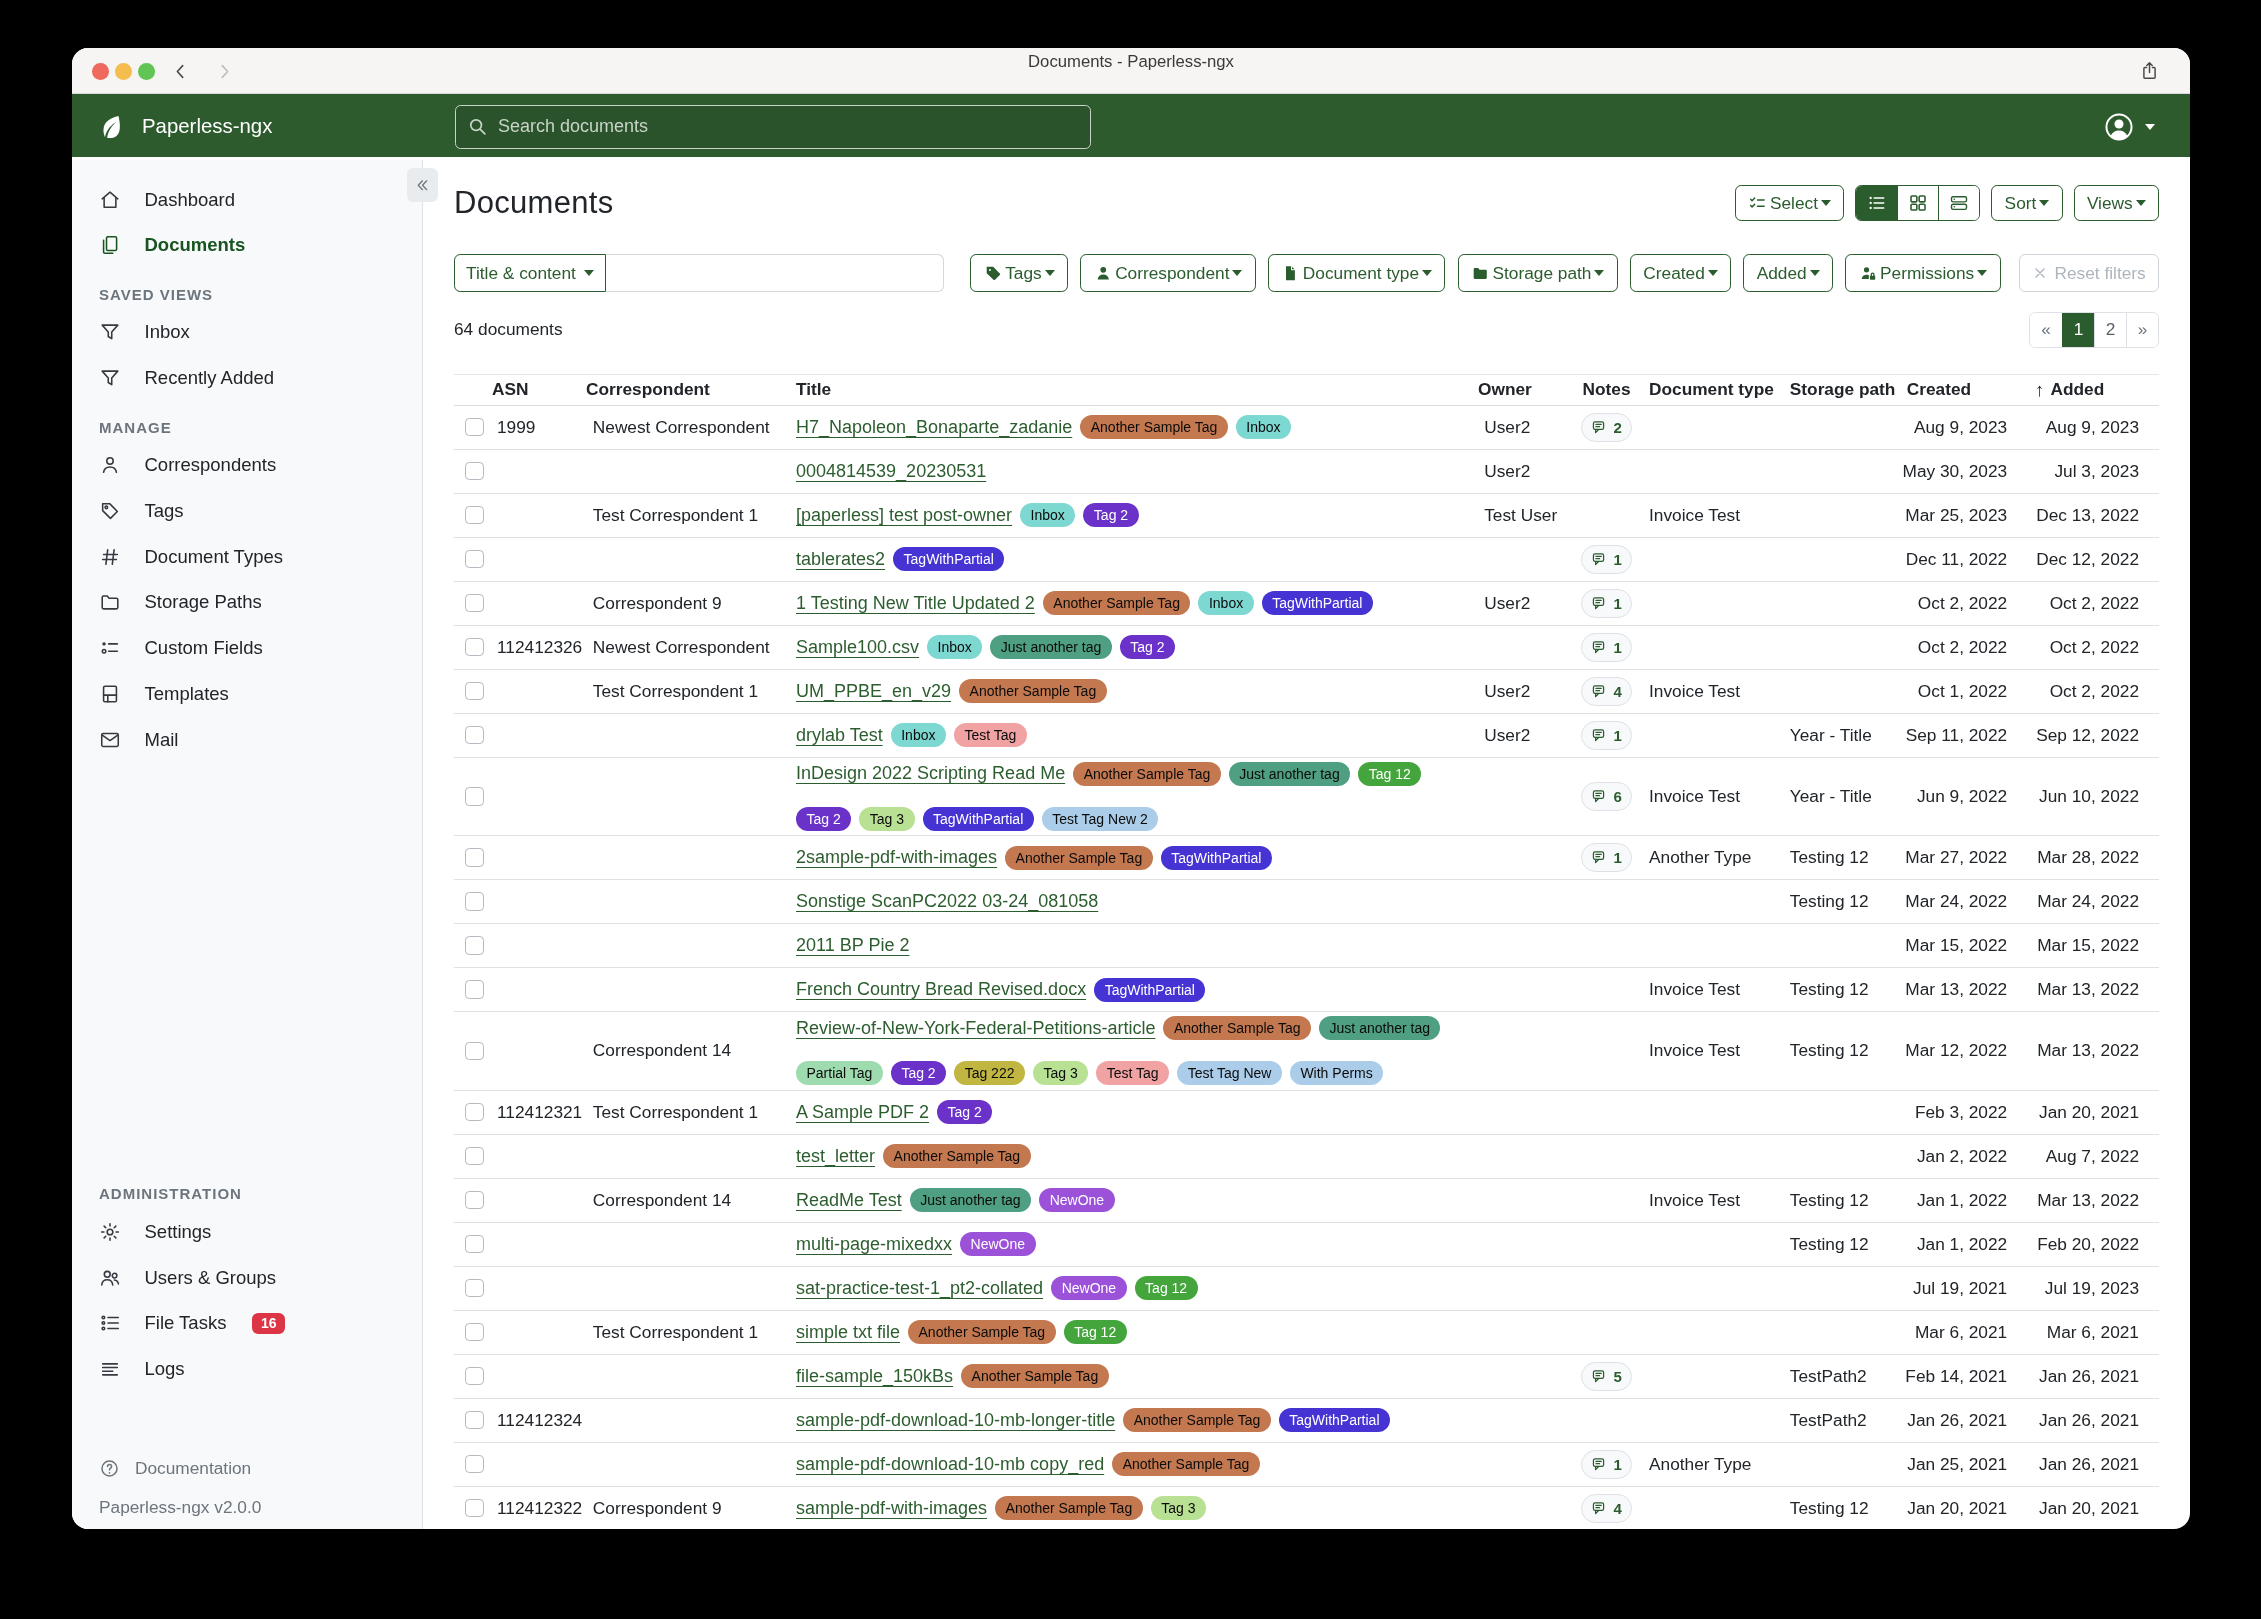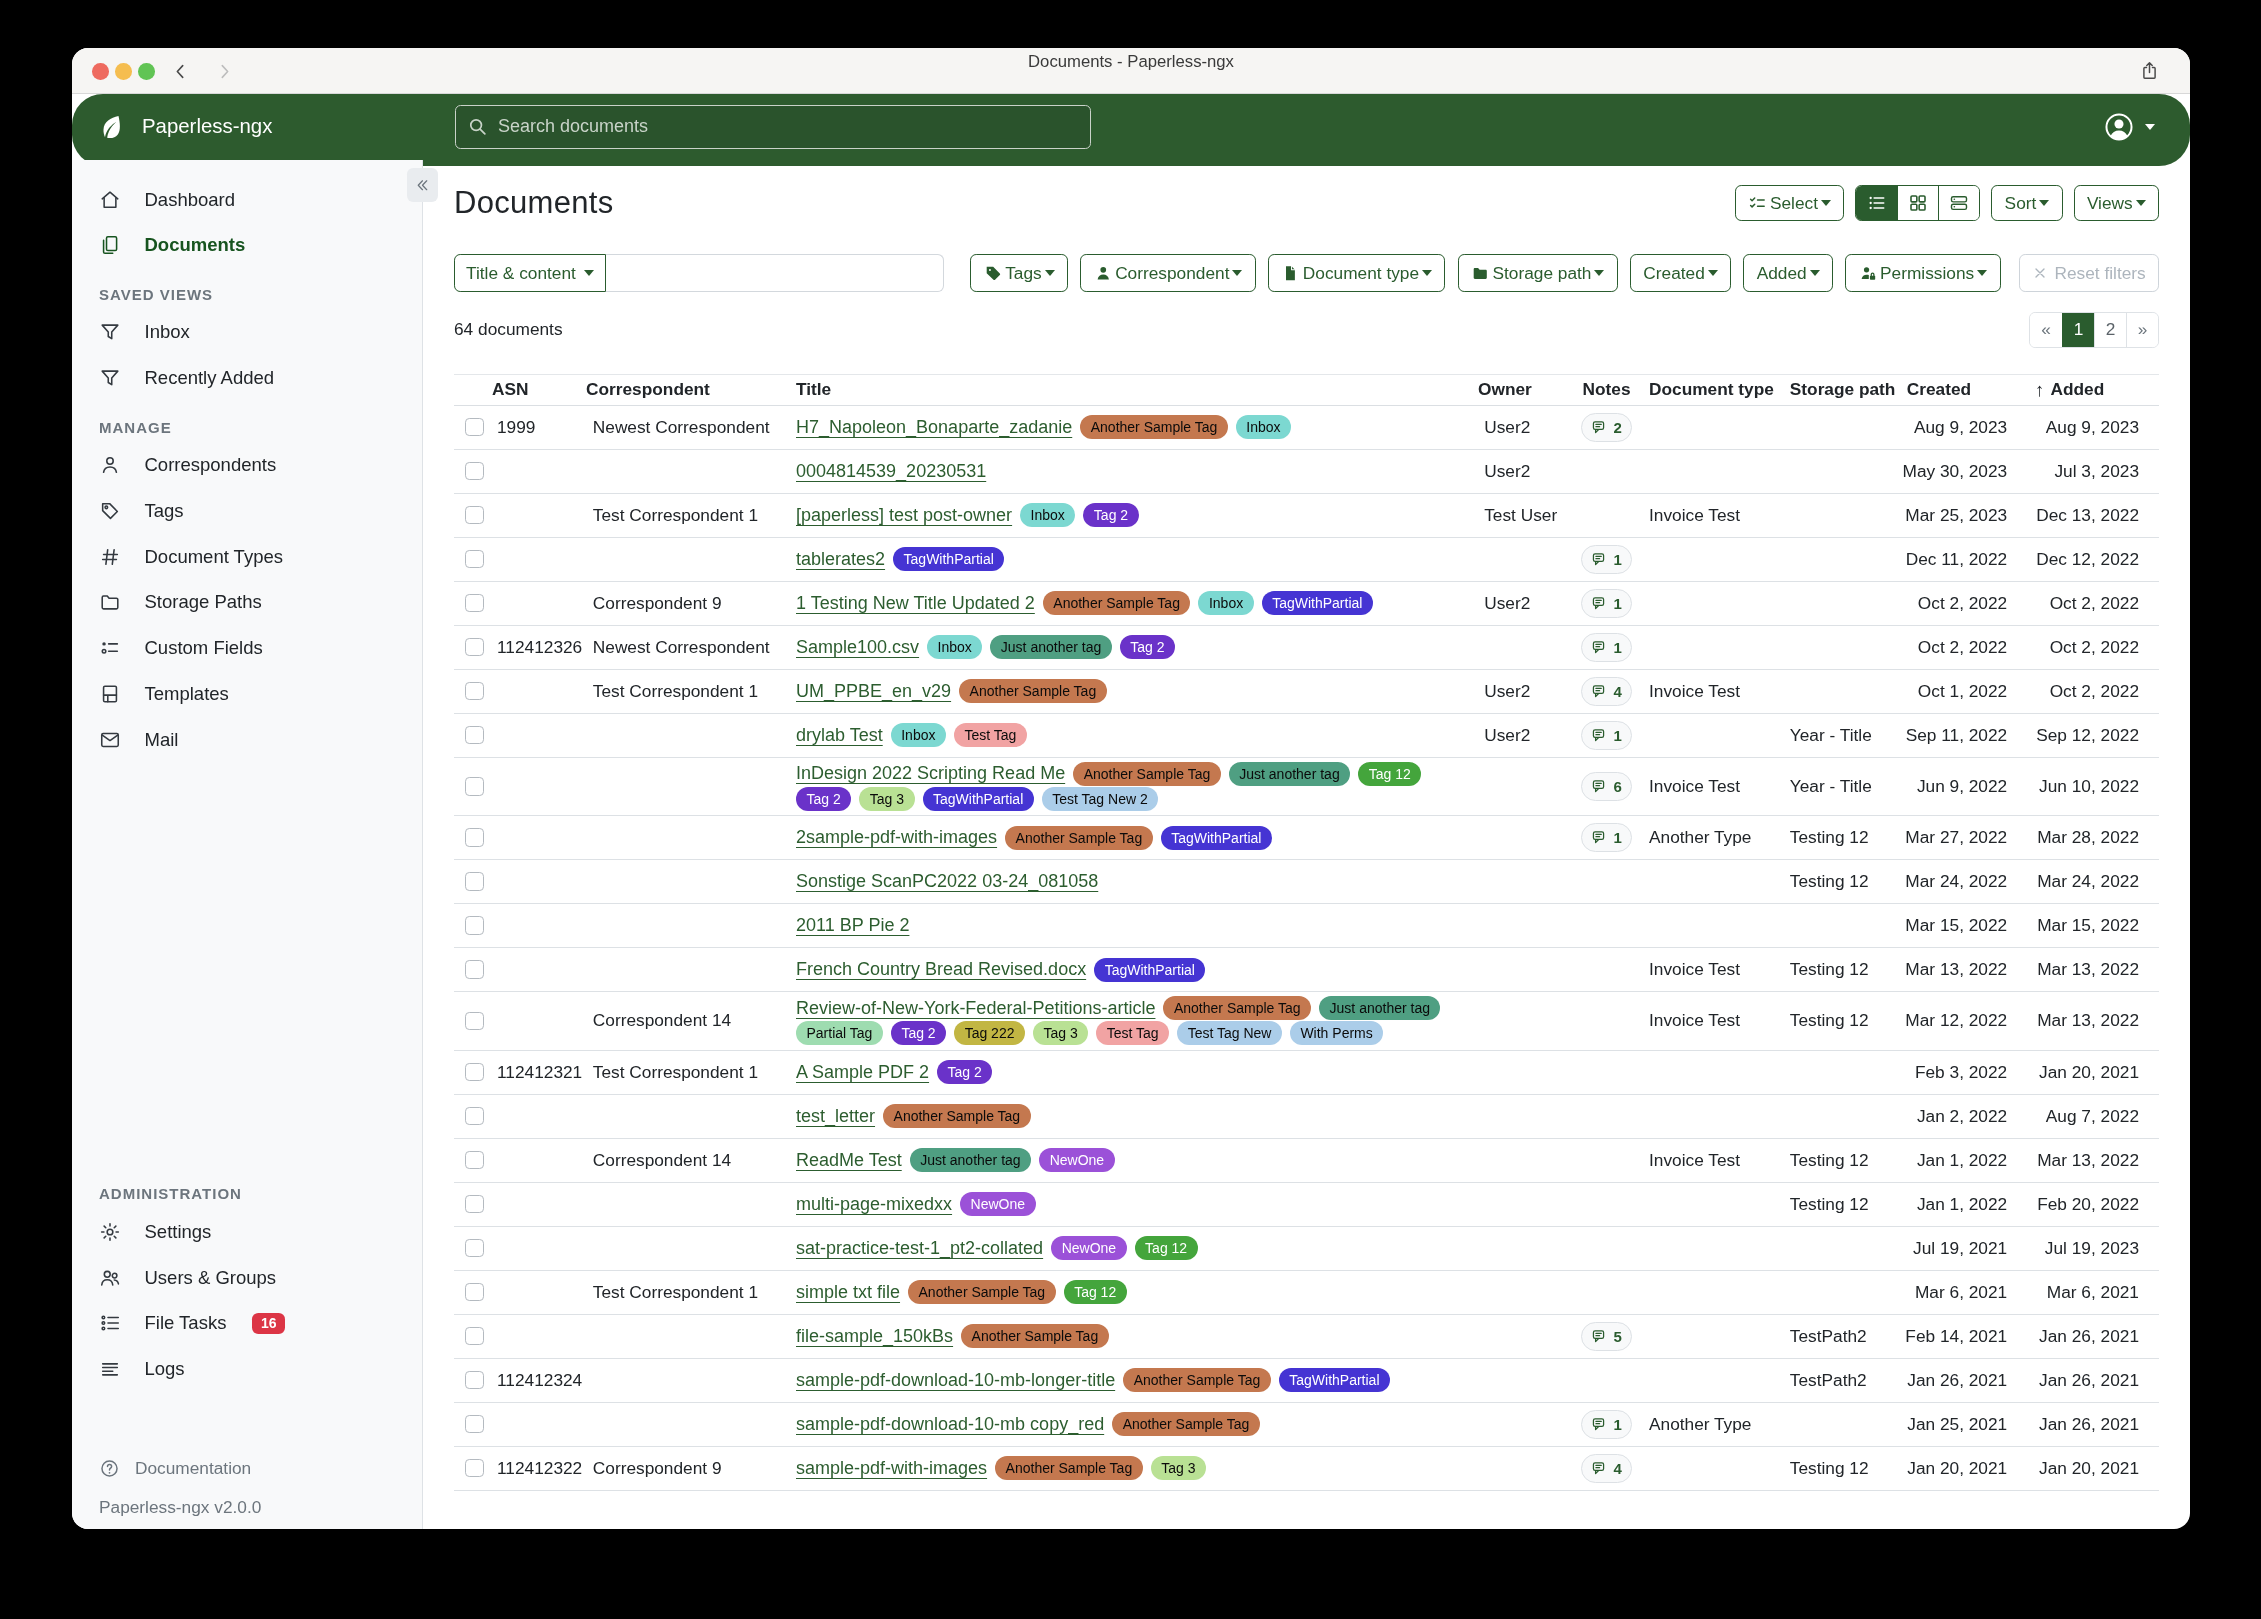--- a/index.html
+++ b/index.html
@@ -18,21 +18,21 @@
   .light{width:16.7px;height:16.7px;border-radius:50%;}
   .light.red{background:#ee6a5f;}.light.yellow{background:#f5bd4f;}.light.green{background:#61c454;}
   .navchevs{position:absolute;left:99px;top:13.6px;display:flex;gap:25px;}
   .navchevs .ic{width:19px;height:19px;}
   .chev-back{color:#4a4a4a;}.chev-fwd{color:#bdbdbd;}
   .wintitle{position:absolute;left:0;right:0;top:0;height:28px;display:flex;align-items:center;justify-content:center;
     font-size:16.7px;color:#3a3a3a;font-weight:500;}
   .shareicon{position:absolute;right:30px;top:12.3px;width:21px;height:21px;color:#4a4a4a;}
 
   
-  .appheader{height:72px;background:#2d5b2e;position:relative;border-radius:31px;}
+  .appheader{height:63px;background:#2d5b2e;position:relative;}
   .brand{position:absolute;left:25px;top:0;height:65px;display:flex;align-items:center;gap:15px;color:#fff;}
   .brand .ic{width:30px;height:30px;color:#fff;}
   .brand-label{font-size:20.4px;color:#fff;}
   .searchwrap{position:absolute;left:383px;top:10.5px;width:636px;height:44px;}
   .searchwrap .ic{position:absolute;left:12.3px;top:11.7px;width:21px;height:21px;color:#c8d3c8;}
   .search{width:100%;height:100%;background:#2a532c;border:0.9px solid #c9d2c9;border-radius:5.6px;
     color:#e9efe9;padding:0 12.3px 0 42px;font-size:18px;outline:none;font-family:inherit;}
   .search::placeholder{color:#c8d3c8;}
   .usermenu{position:absolute;right:35px;top:0;height:65px;display:flex;align-items:center;gap:10px;color:#fff;cursor:pointer;}
   .usermenu .ic{width:32px;height:32px;}
@@ -91,21 +91,21 @@
   .page.num{color:#5a6268;}
   .page.active{background:#2a5c2e;border-color:#2a5c2e;color:#fff;}
 
   
   .table{margin-top:25px;}
   .thead,.trow{display:grid;grid-template-columns:38px 94px 210px 1fr 89px 74px 142px 117px 114px 145px;align-items:center;}
   .thead{border-top:1.2px solid #e4e7ea;border-bottom:1.2px solid #dbdfe3;height:32px;font-weight:700;font-size:17.3px;color:#212529;}
   .trow{border-bottom:1.2px solid #dde1e5;min-height:44px;padding:4.3px 0;font-size:17.3px;color:#212529;}
   .c-asn{padding-left:5px;}
   .c-corr{padding-left:6.8px;}
-  .c-title{display:flex;flex-wrap:wrap;align-items:center;gap:1px 8px;padding-right:15px;min-width:0;}
+  .c-title{display:flex;flex-wrap:wrap;align-items:center;gap:21px 8px;padding-right:15px;min-width:0;}
   .c-owner{padding-left:6.2px;}
   .c-notes{padding-left:5px;text-align:center;}
   .c-dtype{padding-left:8px;}
   .c-spath{padding-left:6.8px;}
   .c-created{text-align:right;padding-right:6.8px;}
   .c-added{text-align:right;padding-right:20px;}
   .h-created{text-align:left;padding-left:6.8px;}
   .h-added{display:flex;align-items:center;gap:6.2px;padding-left:21px;}
   .sortarrow{font-size:18.5px;font-weight:700;}
   .cb{width:18.5px;height:18.5px;border:1.2px solid #b4bac0;border-radius:4.3px;background:#fff;margin-left:11px;cursor:pointer;}

